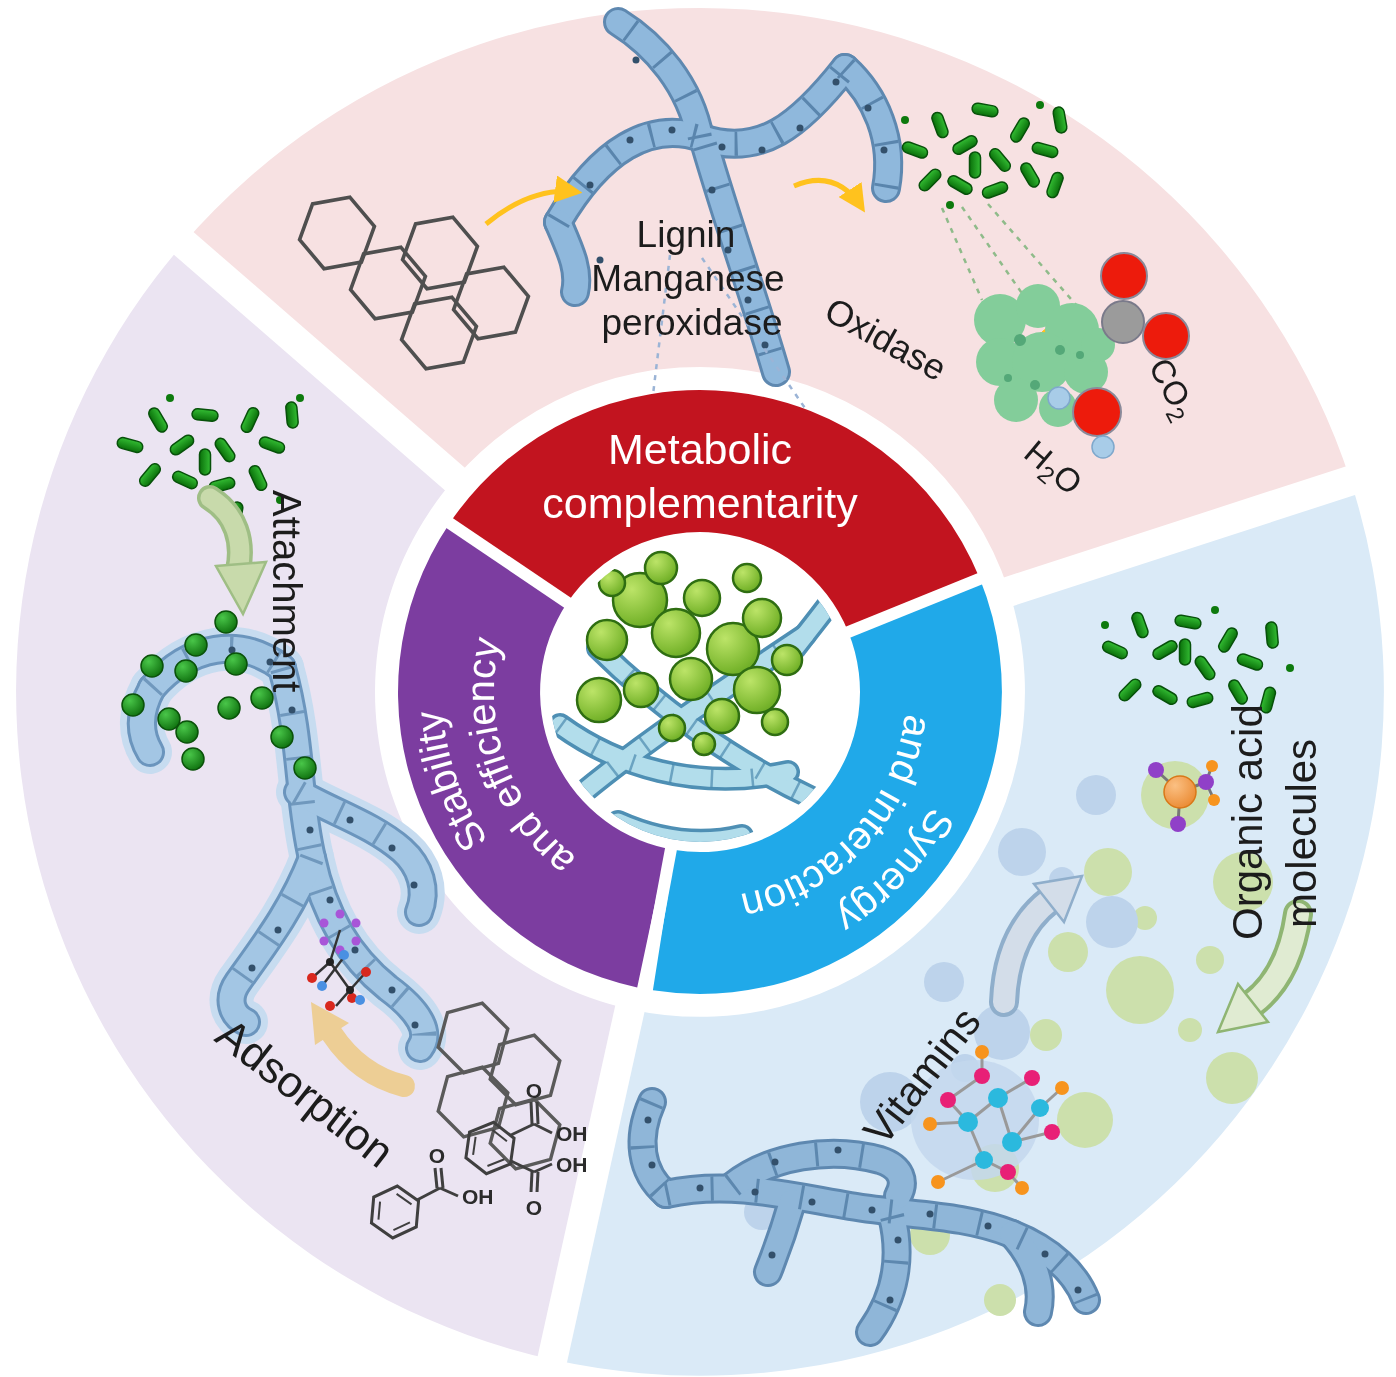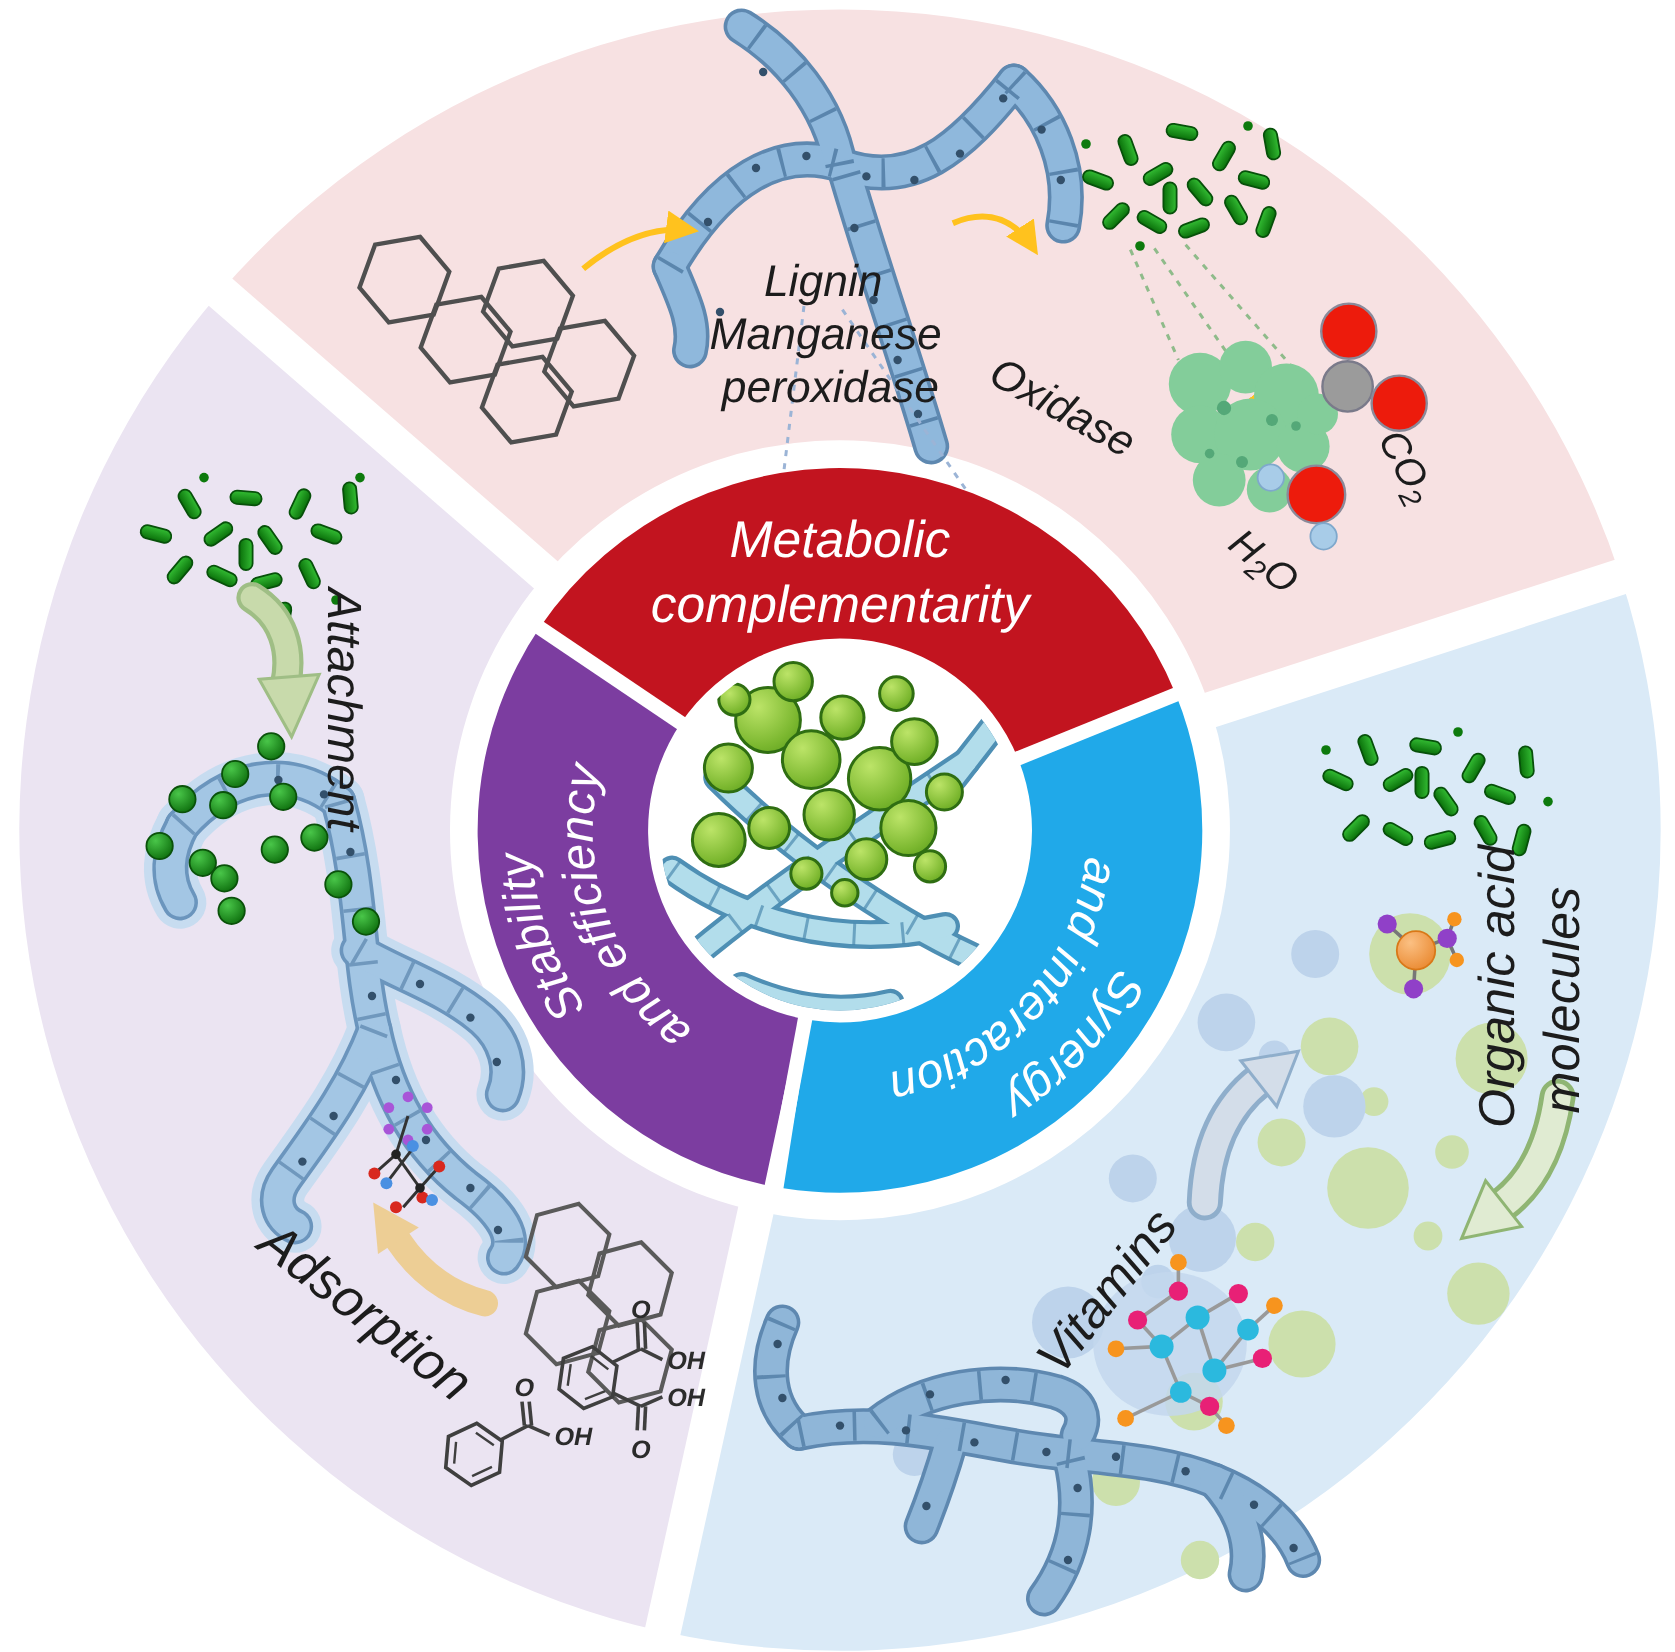--- a/index.html
+++ b/index.html
@@ -1,16 +1,16 @@
 <!DOCTYPE html>
 <html><head>
 <meta charset="utf-8">
 <style>
   html,body{margin:0;padding:0;background:#ffffff;}
-  .stage{width:1396px;height:1377px;position:relative;font-family:"Liberation Sans",sans-serif;font-style:italic;}
+  .stage{width:1396px;height:1377px;position:relative;font-family:"Liberation Sans",sans-serif;}
   svg{display:block;}
   text{font-family:"Liberation Sans",sans-serif;}
   .ringtext{fill:#ffffff;font-size:40px;}
   .redtext{fill:#ffffff;font-size:43px;}
   .blacklabel{fill:#1c1c1c;}
   .chemlabel{fill:#2b2b2b;font-size:21px;font-weight:bold;}
 </style>
 </head>
 <body>
 

